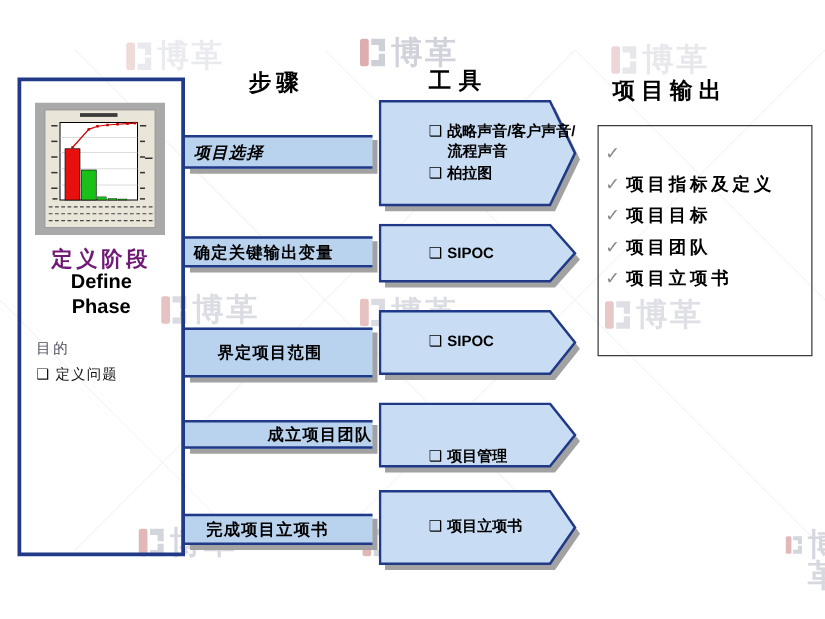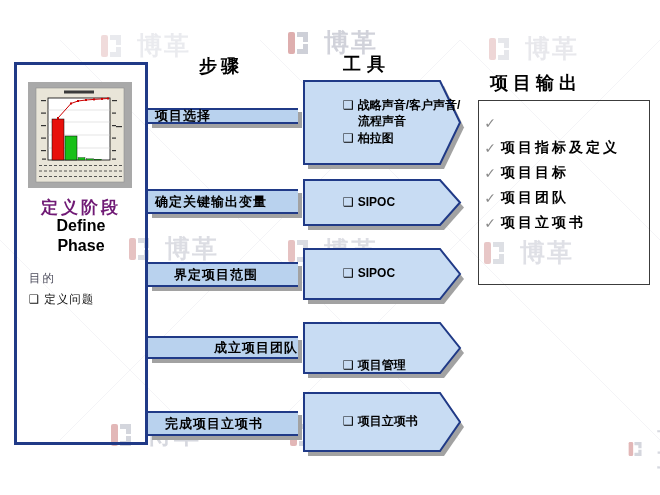--- a/index.html
+++ b/index.html
@@ -1,19 +1,19 @@
 <!DOCTYPE html>
 <html style="--navy: #203a87; --barfill: #b9d2ee; --arrowfill: #c8dcf3; --shadow: #a2a2a2; --red: #d20000; --chartred: #e8100c; --chartgreen: #18c018;"><head>
 <meta charset="utf-8">
 <style>
   html,body{margin:0;padding:0;background:#fff;}
   .stage{position:relative;width:660px;height:495px;background:#ffffff;overflow:hidden;
          font-family:"Liberation Sans","DejaVu Sans",sans-serif;}
   .layer-bg{position:absolute;left:0;top:0;z-index:0;}
-  .watermark{position:absolute;display:flex;align-items:center;gap:15px;z-index:1;pointer-events:none;}
+  .watermark{position:absolute;display:flex;align-items:flex-start;gap:4px;z-index:1;pointer-events:none;}
   .watermark .wm-text{font-size:25px;font-weight:bold;color:#c6c8d2;letter-spacing:2px;line-height:1;}
   .content{position:absolute;left:0;top:0;width:660px;height:495px;z-index:2;}
 
   .slide-title{position:absolute;left:15px;top:6px;font-size:19px;font-weight:bold;color:#000;
                white-space:pre;letter-spacing:.5px;}
   .slide-title .red{color:var(--red);}
 
   .panel{position:absolute;left:14px;top:62px;width:128px;height:377px;
          border:3px solid var(--navy);background:transparent;}
   .chart-box{position:absolute;left:11px;top:17px;width:104px;height:106px;}
@@ -22,21 +22,21 @@
   .phase-en{position:absolute;left:0;top:152px;width:100%;text-align:center;
             font-size:16px;font-weight:bold;color:#000;}
   .phase-en2{top:172px;}
   .purpose-label{position:absolute;left:12px;top:206px;font-size:11.5px;color:#4d4d5d;letter-spacing:2px;}
   .purpose-item{position:absolute;left:12px;top:227px;font-size:11.5px;color:#101010;letter-spacing:1px;}
   .purpose-item .blt{margin-right:4px;}
 
   .col-header{position:absolute;font-weight:bold;font-size:18px;color:#000;}
   .hdr-steps{left:199px;top:54px;letter-spacing:4px;}
   .hdr-tools{left:343px;top:52px;letter-spacing:6px;}
-  .hdr-out{left:490px;top:71px;letter-spacing:5px;}
+  .hdr-out{left:490px;top:60px;letter-spacing:5px;}
 
   .step-bar{position:absolute;left:148px;width:150px;box-sizing:border-box;
             background:var(--barfill);border-top:2px solid var(--navy);border-bottom:2px solid var(--navy);
             box-shadow:4px 4px 0 var(--shadow);
             display:flex;align-items:center;padding-left:7px;
             font-size:13px;font-weight:bold;letter-spacing:1px;color:#000;}
   .arrow-wrap{position:absolute;left:303px;}
   .tool-text{position:absolute;left:315px;width:120px;display:flex;flex-direction:column;
              justify-content:center;gap:2px;margin-left:28px;}
   .tool-item{font-size:12px;font-weight:bold;line-height:1.3;color:#000;
@@ -197,42 +197,42 @@
         </g>
       </svg>
       <div class="phase-cn">定义阶段</div>
       <div class="phase-en"><span class="red">D</span><span>efine</span></div>
       <div class="phase-en phase-en2">Phase</div>
       <div class="purpose-label">目的</div>
       <div class="purpose-item"><span class="blt">❑</span><span>定义问题</span></div>
     </div>
 
     <div id="rows">
-        <div class="step-bar" style="top: 108px; height: 16px;">
+        <div class="step-bar" style="top: 108px; height: 27px; font-style: italic;">
           <span>项目选择</span>
         </div>
         <svg width="165" height="92" class="arrow-wrap" style="top: 80px;">
           <polygon points="5,6 141,6 161,47.5 141,89 5,89" fill="#a2a2a2"></polygon>
           <polygon points="1,1 137,1 157,42.5 137,84 1,84" fill="#c8dcf3" stroke="#203a87" stroke-width="2"></polygon>
         </svg>
         <div class="tool-text" style="top: 80px; height: 85px;">
           <div class="tool-item"><span class="blt">❑</span><span>战略声音/客户声音/流程声音</span></div>
           <div class="tool-item"><span class="blt">❑</span><span>柏拉图</span></div>
         </div>
         <div class="step-bar" style="top: 189px; height: 25px;">
           <span>确定关键输出变量</span>
         </div>
         <svg width="165" height="54" class="arrow-wrap" style="top: 179px;">
           <polygon points="5,6 141,6 161,28.5 141,51 5,51" fill="#a2a2a2"></polygon>
           <polygon points="1,1 137,1 157,23.5 137,46 1,46" fill="#c8dcf3" stroke="#203a87" stroke-width="2"></polygon>
         </svg>
         <div class="tool-text" style="top: 179px; height: 47px;">
           <div class="tool-item"><span class="blt">❑</span><span>SIPOC</span></div>
         </div>
-        <div class="step-bar" style="top: 262px; height: 25px; padding-left: 26px;">
+        <div class="step-bar" style="top: 262px; height: 40px; padding-left: 26px;">
           <span>界定项目范围</span>
         </div>
         <svg width="165" height="59" class="arrow-wrap" style="top: 248px;">
           <polygon points="5,6 141,6 161,31 141,56 5,56" fill="#a2a2a2"></polygon>
           <polygon points="1,1 137,1 157,26 137,51 1,51" fill="#c8dcf3" stroke="#203a87" stroke-width="2"></polygon>
         </svg>
         <div class="tool-text" style="top: 248px; height: 52px;">
           <div class="tool-item"><span class="blt">❑</span><span>SIPOC</span></div>
         </div>
         <div class="step-bar" style="top: 336px; height: 23px; justify-content: flex-end;">

